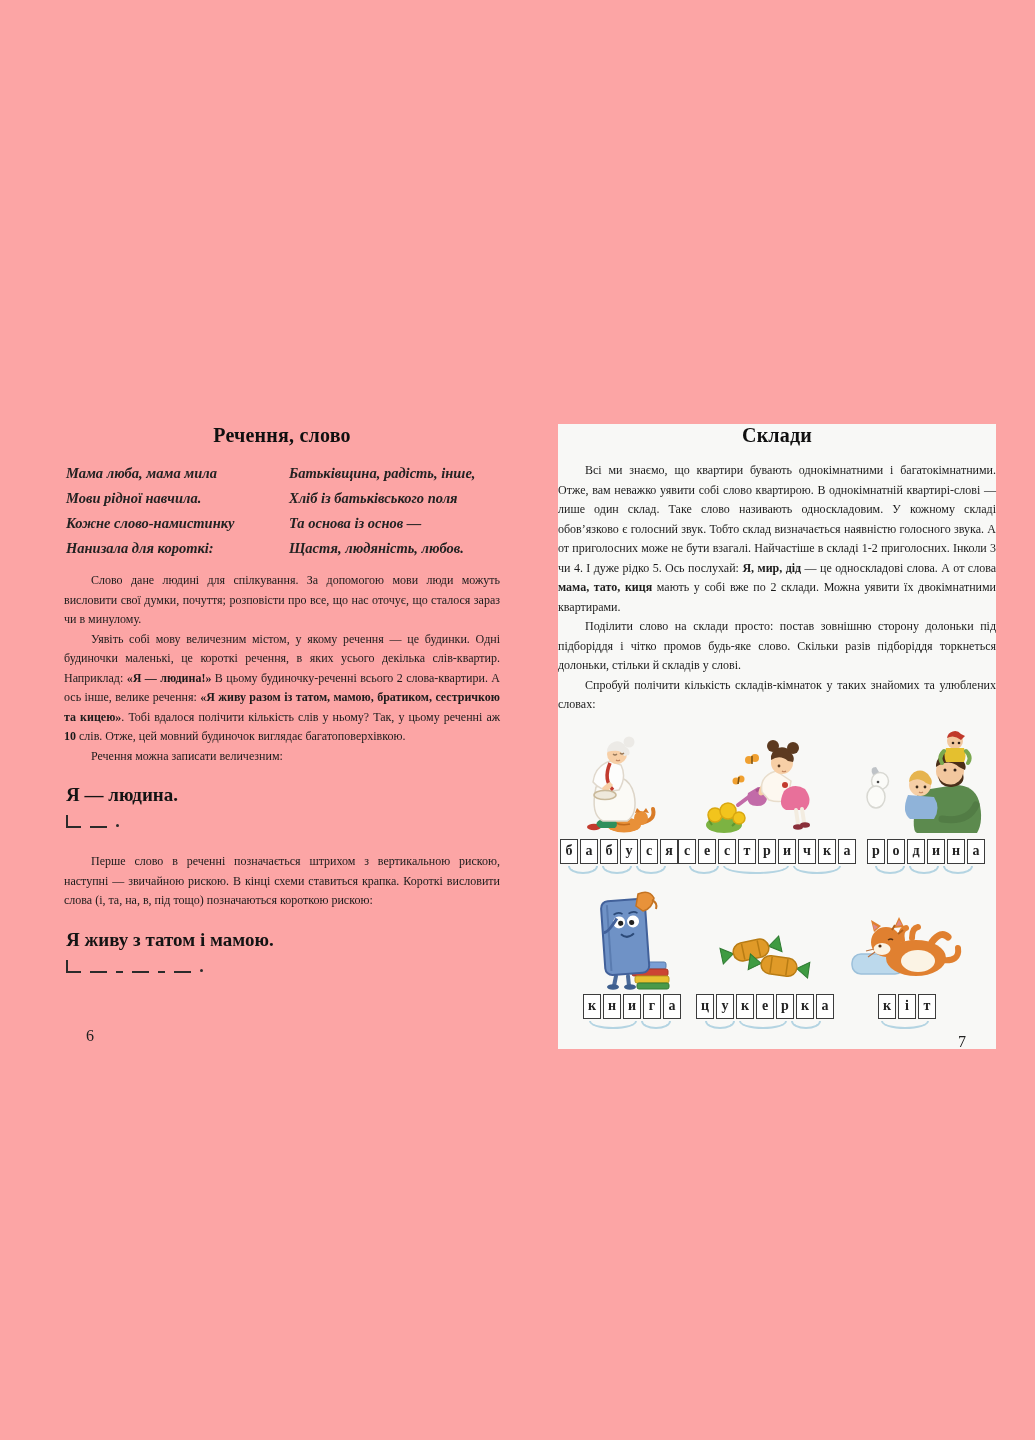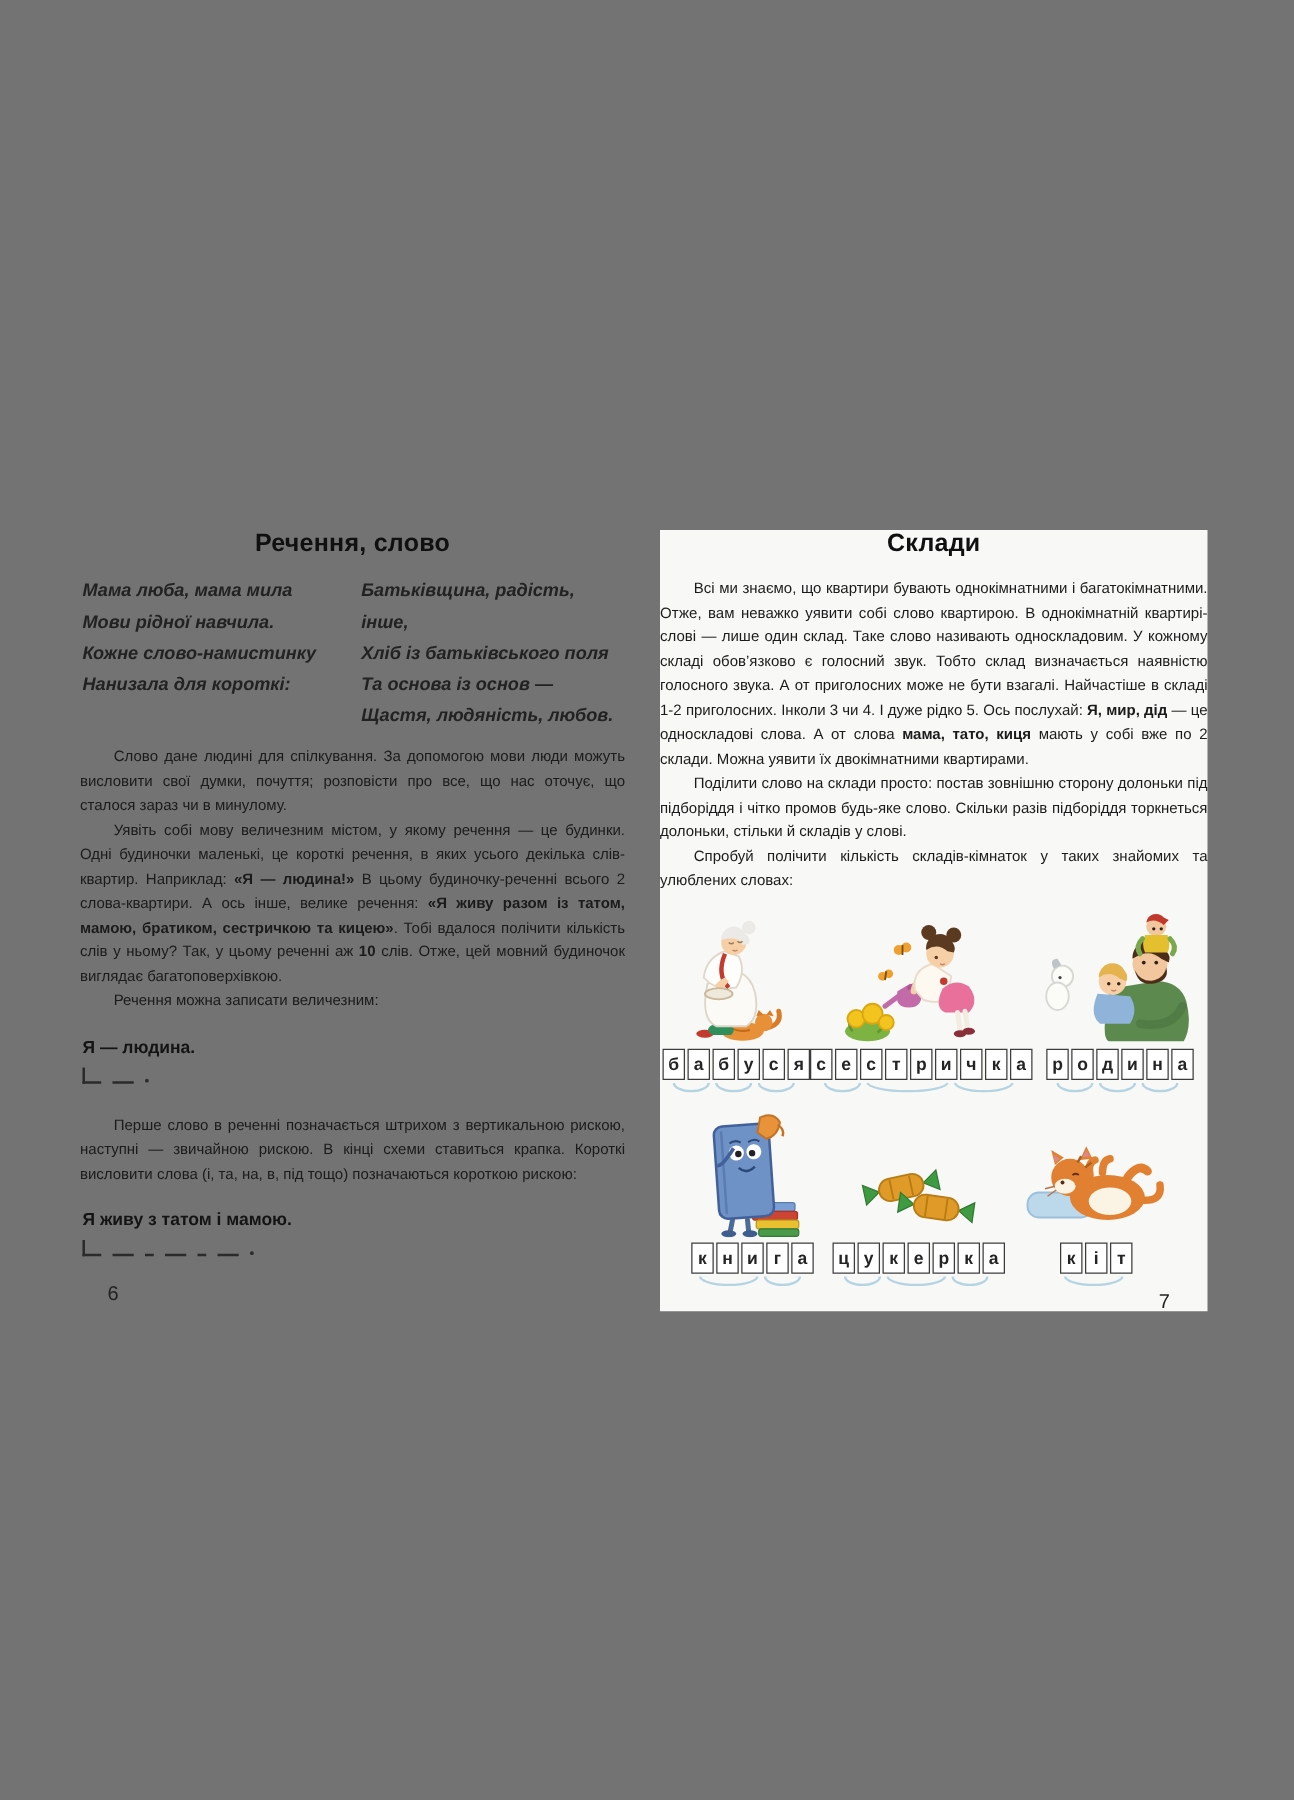--- a/index.html
+++ b/index.html
@@ -1,38 +1,38 @@
 <!DOCTYPE html>
 <html><head>
 <meta charset="utf-8">
 <style>
   html,body { margin:0; padding:0; background:#ffffff; }
   .canvas {
-    position:relative; width:1035px; height:1440px; background:#737373;
-    font-family:Liberation Sans, sans-serif; color:#1c1c1c; overflow:hidden;
+    position:relative; width:1035px; height:1440px; background:#fca5a5;
+    font-family:Liberation Serif, serif; color:#1c1c1c; overflow:hidden;
   }
   .page { position:absolute; top:424px; height:625px; }
   .page-left  { left:64px;  width:436px; }
-  .page-right { left:528px; width:438px; background:#f8f8f6; }
+  .page-right { left:558px; width:438px; background:#f8f8f6; }
 
   .page-title {
     font-size:20px; font-weight:bold; text-align:center;
     margin:0 0 14px 0; color:#101010; letter-spacing:0.2px;
   }
   .poem { display:flex; margin:6px 0 10px 2px;gap:12px; }
   .poem-col { width:50%; font-style:italic; font-weight:bold;
     font-size:14.5px; line-height:25px; color:#222; }
   .body-p {
     font-size:12px; line-height:19.5px; text-align:justify;
     text-indent:27px; margin:0; color:#1b1b1b;
   }
   .body-p .b { font-weight:bold; }
 
   .scheme { margin:18px 0 24px 2px; }
-  .scheme-sentence { font-size:14px; font-weight:bold; color:#141414; margin-bottom:6px; }
+  .scheme-sentence { font-size:19px; font-weight:bold; color:#141414; margin-bottom:6px; }
   .scheme-marks { display:flex; align-items:flex-end; height:16px; }
   .mk { display:inline-block; box-sizing:border-box; }
   .mk-first  { width:15px; height:13px; border-left:2px solid #2b2b2b; border-bottom:2px solid #2b2b2b; margin-right:9px; }
   .mk-dash   { width:17px; height:13px; border-bottom:2px solid #2b2b2b; margin-right:9px; }
   .mk-short  { width:7px;  height:11px; border-bottom:2px solid #2b2b2b; margin-right:9px; }
   .mk-period { width:3px;  height:3px;  background:#2b2b2b; border-radius:50%; margin:0 0 1px 0; }
 
   .page-number { position:absolute; bottom:0; font-size:16px; color:#222; }
   .pn-left  { left:22px;  bottom:4px; }
   .pn-right { right:30px; bottom:-2px; }

